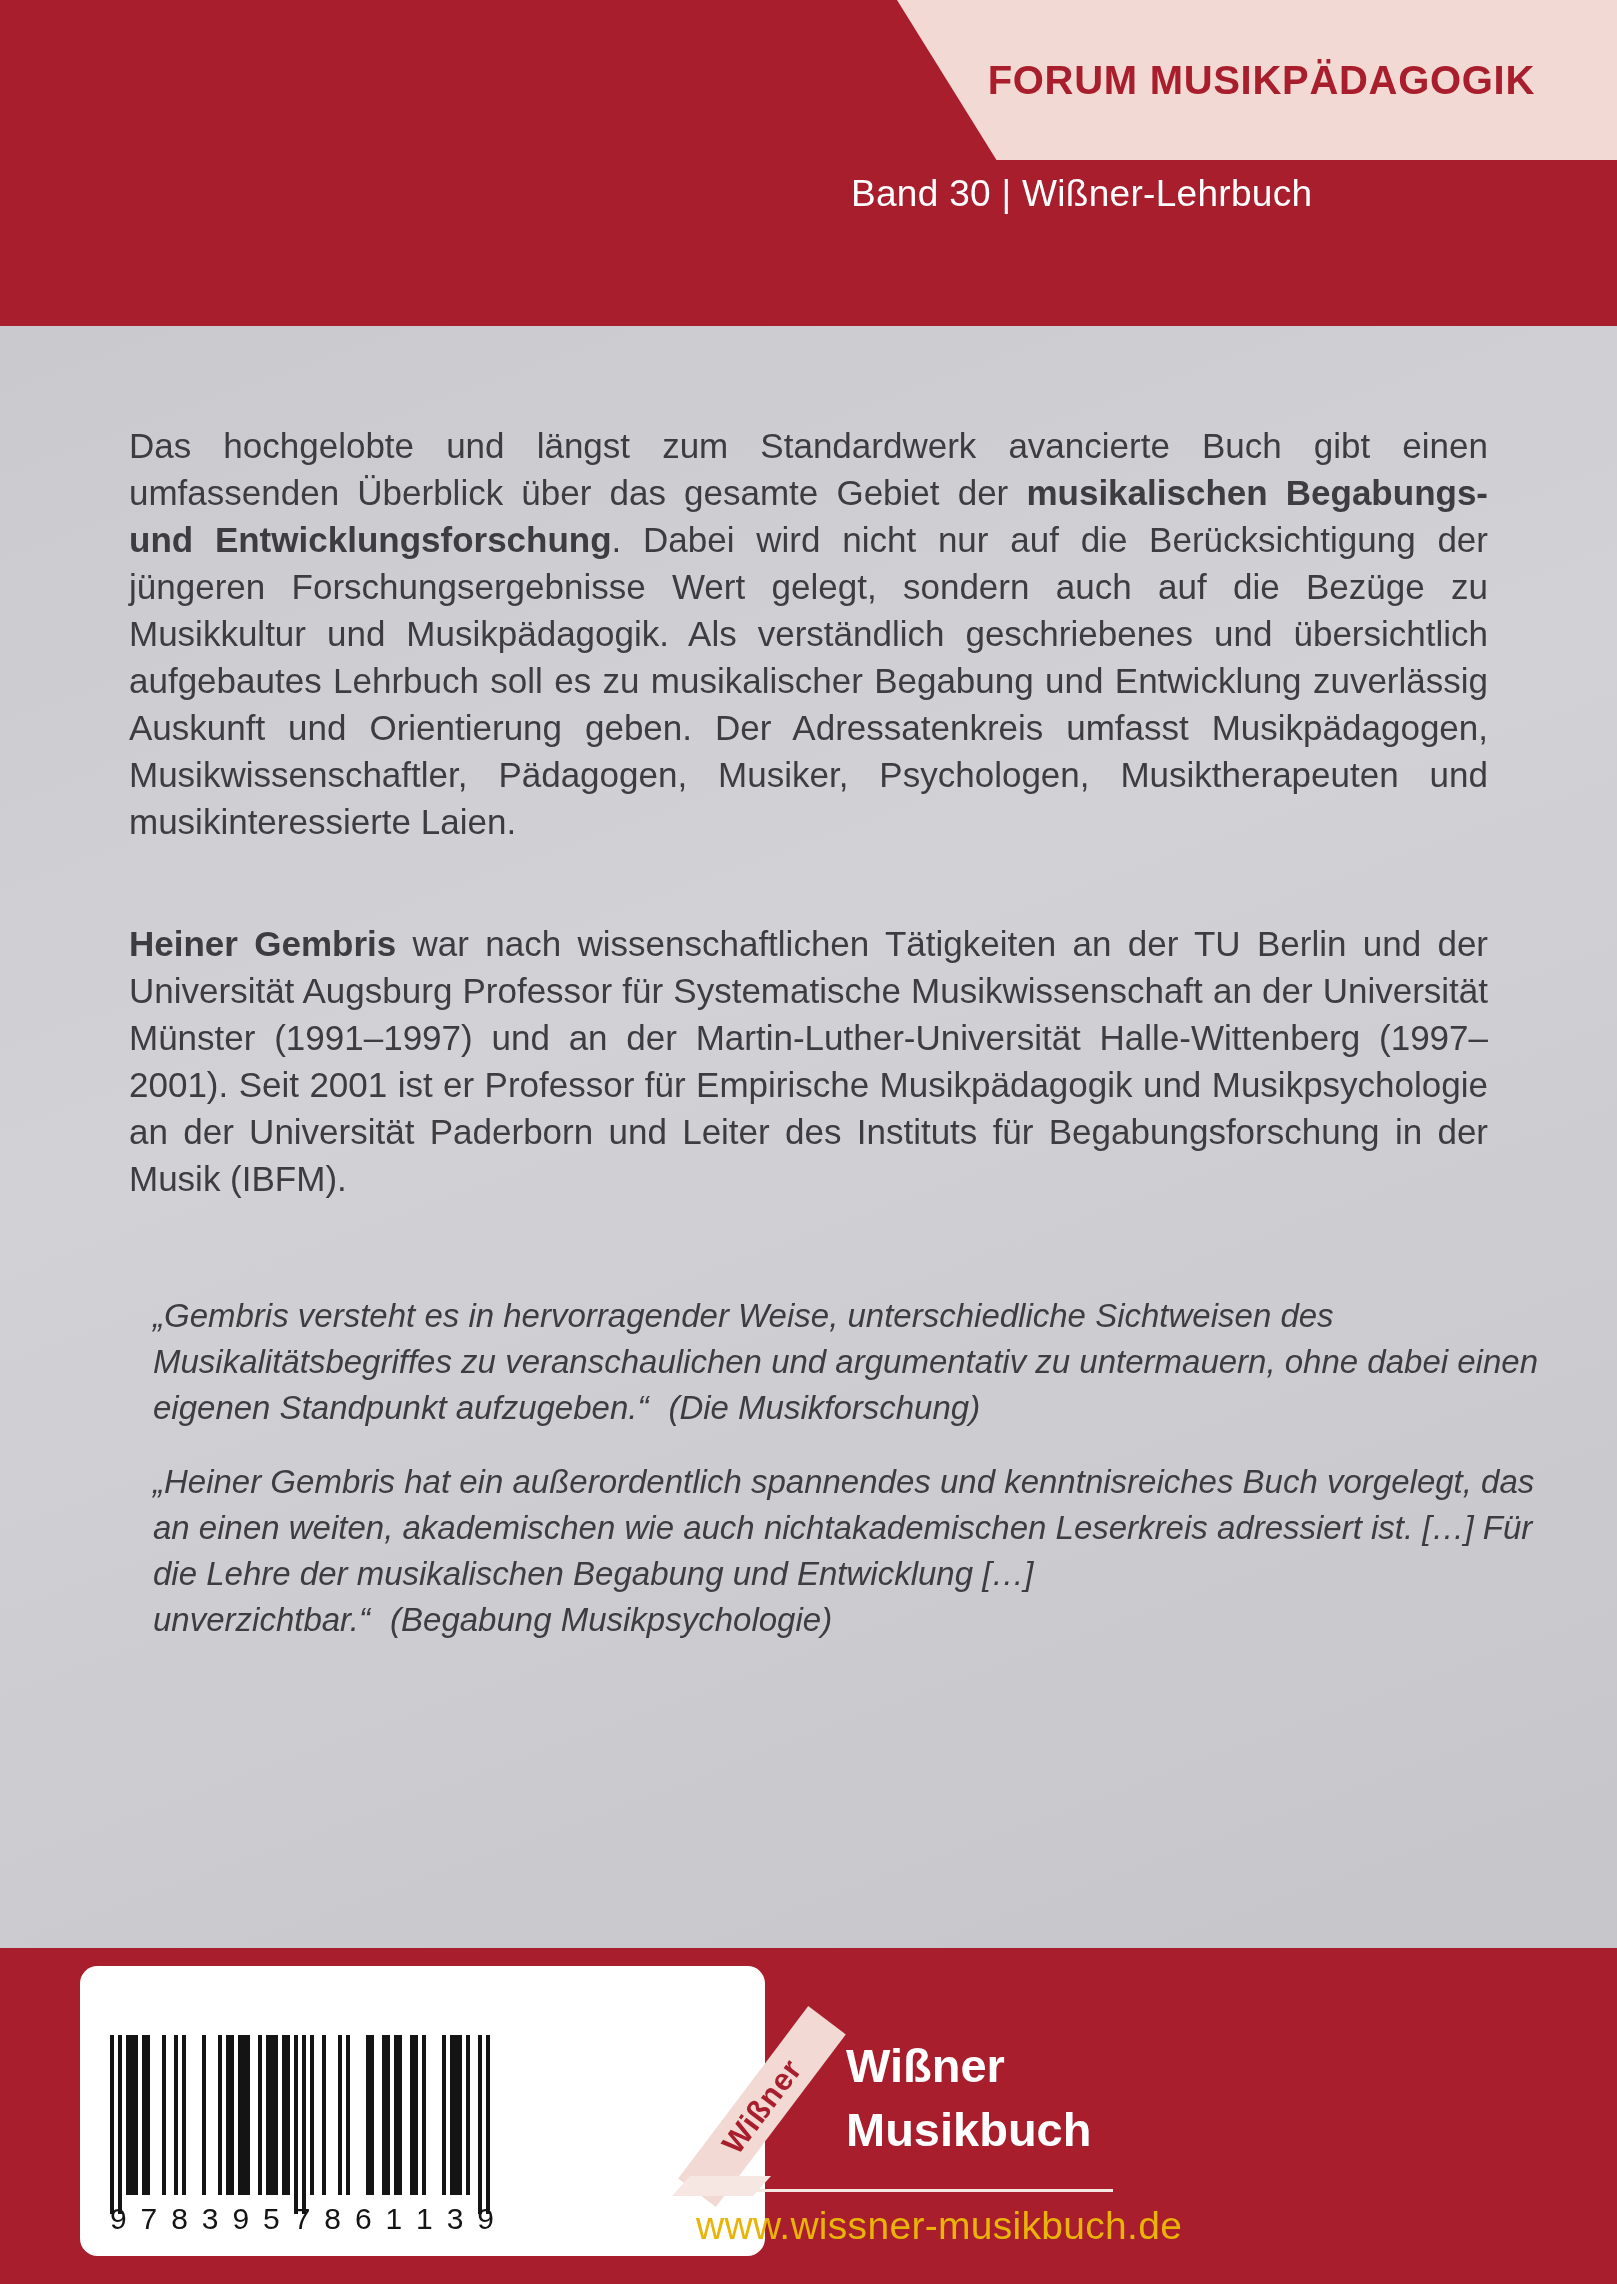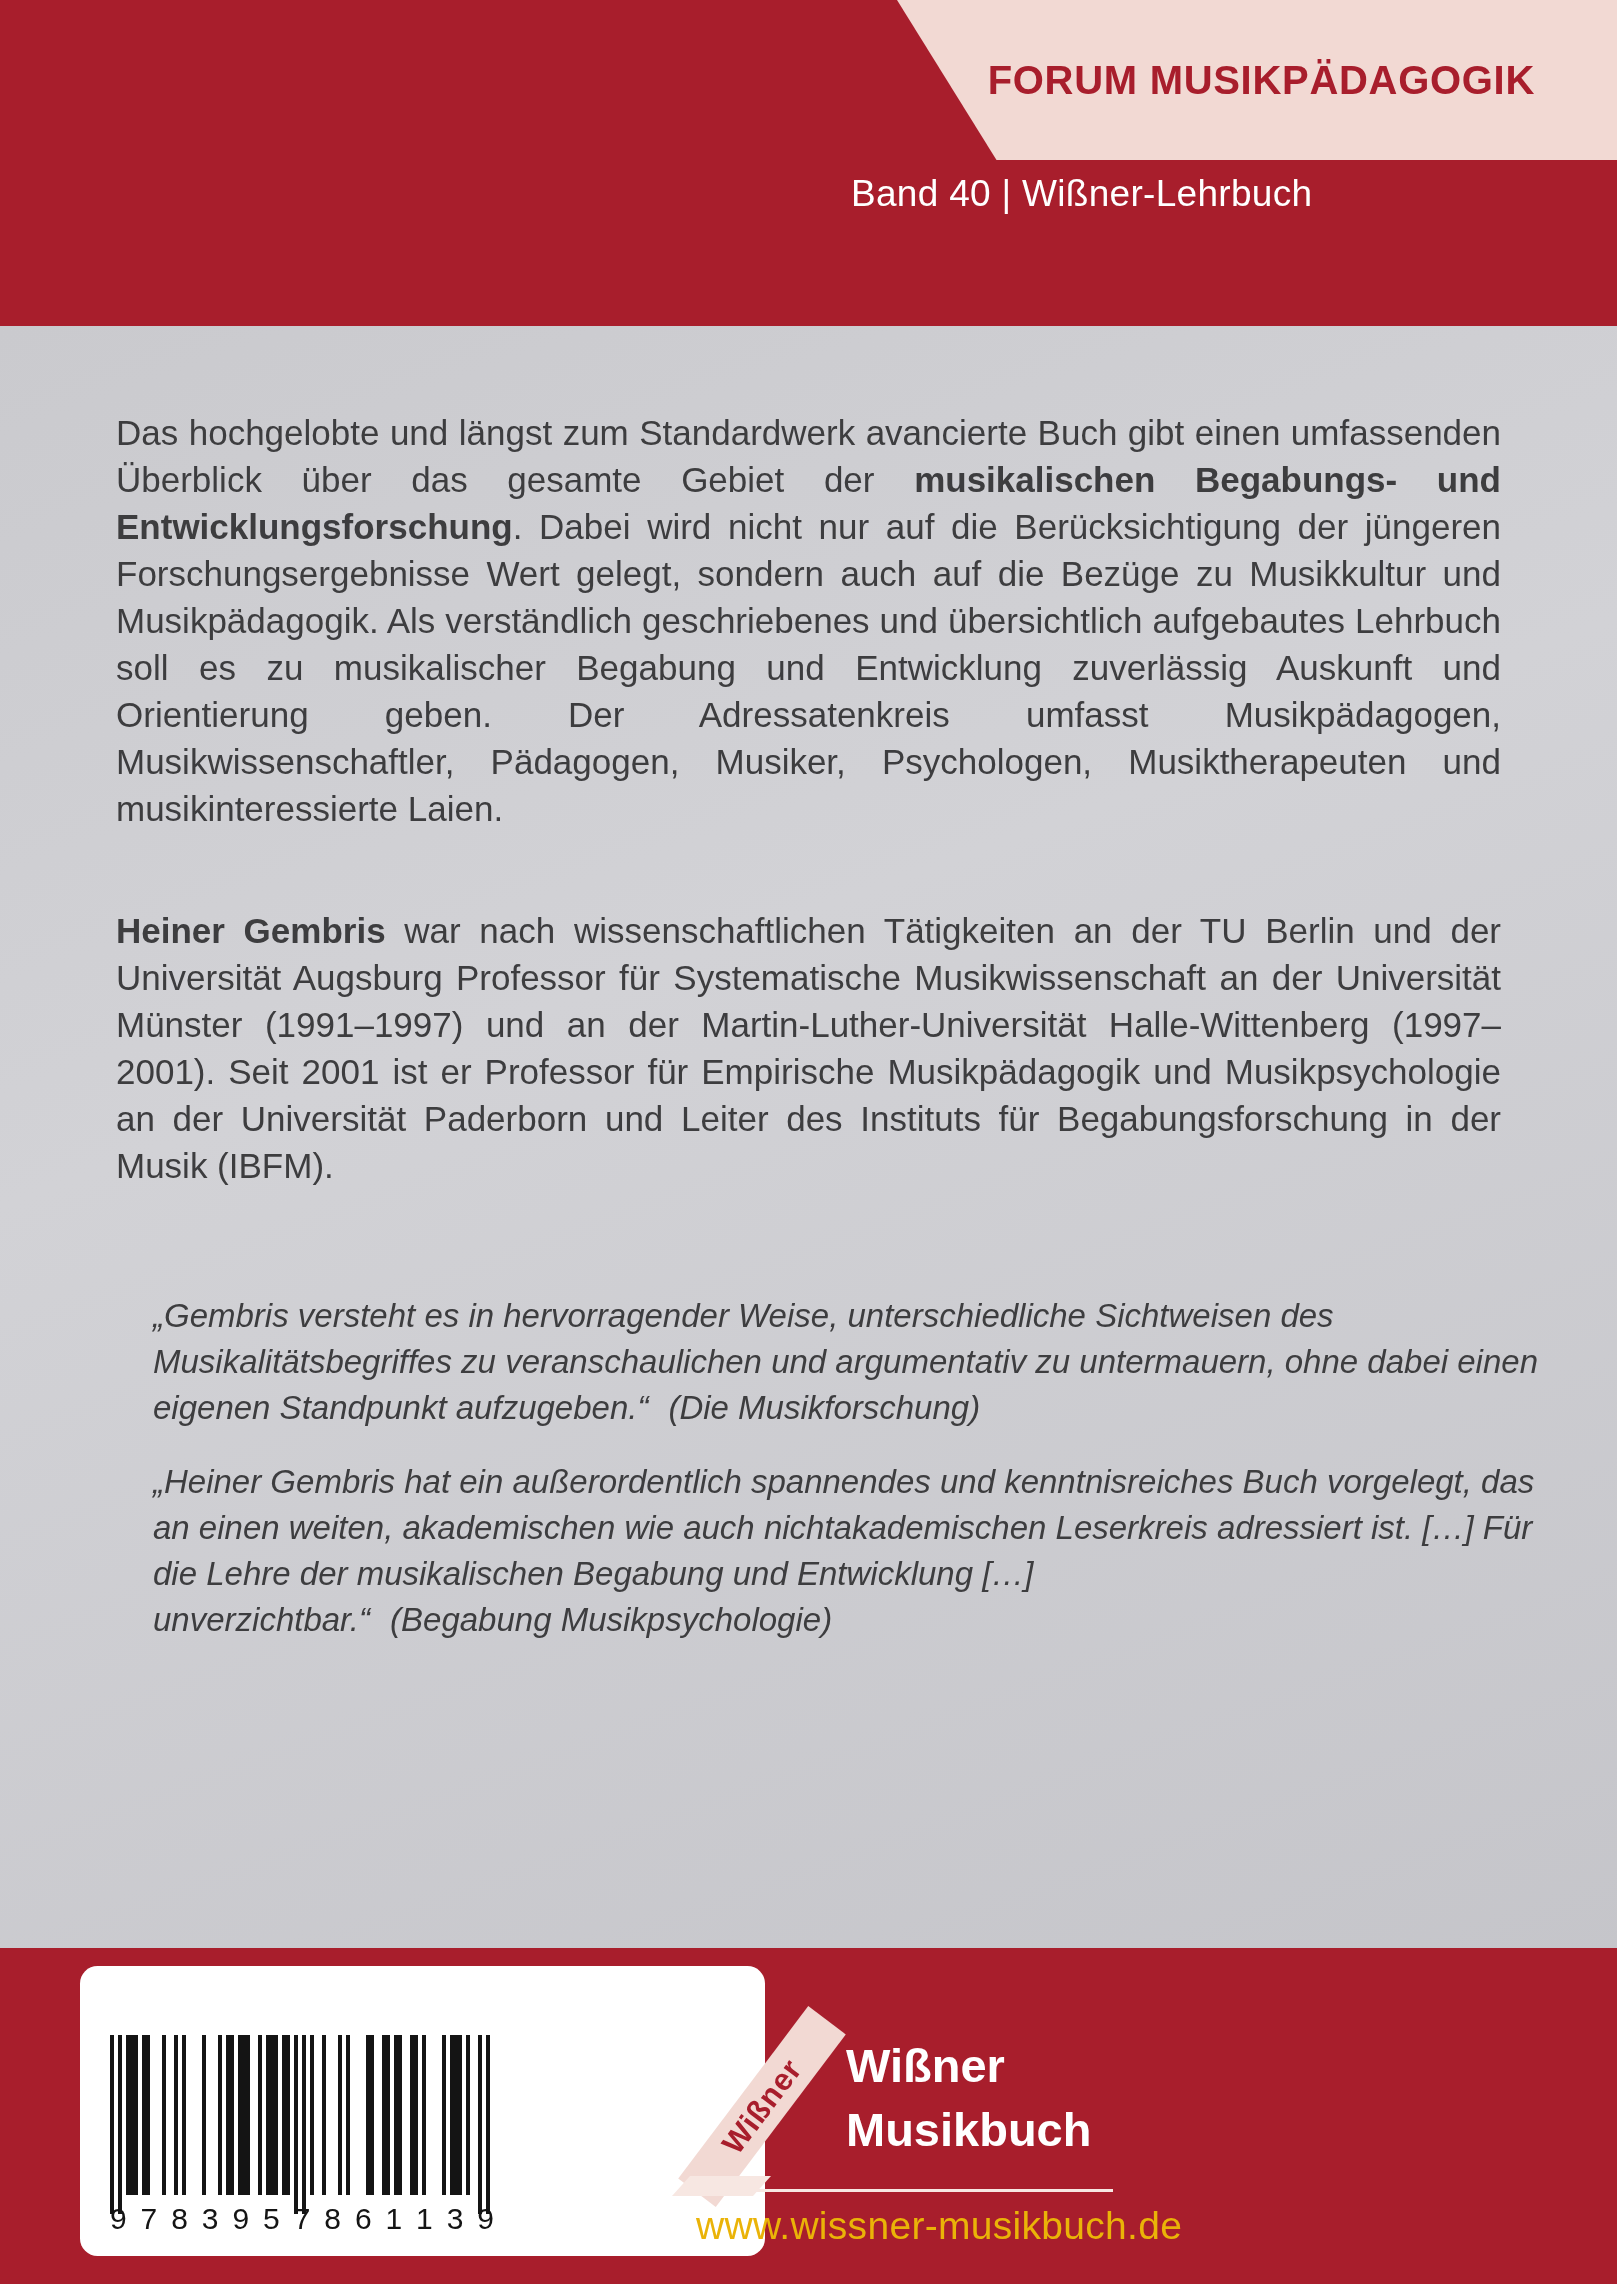--- a/index.html
+++ b/index.html
@@ -22,21 +22,21 @@
     background:var(--pink);
     clip-path:polygon(0 0,100% 0,100% 100%,13.8% 100%);
     display:flex;align-items:center;justify-content:flex-end;
     padding-right:83px;
   }
   .series-title{color:var(--red);font-size:40px;font-weight:700;letter-spacing:0.7px;white-space:nowrap;}
   .band-lines{position:absolute;left:851px;top:164px;color:#ffffff;font-size:37px;line-height:59px;letter-spacing:0.3px;}
 
   
   .textblock{position:absolute;left:113px;width:1391px;color:var(--ink);}
-  .textblock p{margin:3px;font-size:35px;line-height:47px;text-align:justify;hyphens:auto;}
+  .textblock p{margin:16px;font-size:35px;line-height:47px;text-align:justify;hyphens:auto;}
   .blurb{top:406px;}
   .bio{top:904px;}
   .quotes{top:1293px;margin-left:40px;}
   .quotes p{font-style:italic;font-size:33px;line-height:46px;margin:0 0 28px 0;text-align:left;hyphens:auto;}
   .bold-inline{font-weight:700;}
   .quote-source{padding-left:20px;white-space:nowrap;}
 
   
   .footer-band{position:absolute;left:0;bottom:0;width:100%;height:336px;background:var(--red);}
   .isbn-panel{position:absolute;left:80px;top:17.5px;width:685px;height:290px;background:#ffffff;border-radius:17.5px;}
@@ -61,21 +61,21 @@
 </head>
 <body>
 
 <div class="page">
 
   <div class="header-band">
     <div class="series-ribbon">
       <div class="series-title">FORUM MUSIKPÄDAGOGIK</div>
     </div>
     <div class="band-lines">
-      <div>Band 40 | Wißner-Lehrbuch</div>
+      <div>Band 30 | Wißner-Lehrbuch</div>
     </div>
   </div>
 
   <div class="textblock blurb">
     <p><span>Das hochgelobte und längst zum Standardwerk avancierte Buch gibt einen umfassenden Überblick über das gesamte Gebiet der </span><span class="bold-inline">musikalischen Begabungs- und Entwicklungsforschung</span><span>. Dabei wird nicht nur auf die Berücksichtigung der jüngeren Forschungsergebnisse Wert gelegt, sondern auch auf die Bezüge zu Musikkultur und Musikpädagogik. Als verständlich geschriebenes und übersichtlich aufgebautes Lehrbuch soll es zu musikalischer Begabung und Entwicklung zuverlässig Auskunft und Orientierung geben. Der Adressatenkreis umfasst Musikpädagogen, Musikwissenschaftler, Pädagogen, Musiker, Psychologen, Musiktherapeuten und musikinteressierte Laien.</span></p>
   </div>
 
   <div class="textblock bio">
     <p><span class="bold-inline">Heiner Gembris</span><span> war nach wissenschaftlichen Tätigkeiten an der TU Berlin und der Universität Augsburg Professor für Systematische Musikwissenschaft an der Universität Münster (1991–1997) und an der Martin-Luther-Universität Halle-Wittenberg (1997–2001). Seit 2001 ist er Professor für Empirische Musikpädagogik und Musikpsychologie an der Universität Paderborn und Leiter des Instituts für Begabungsforschung in der Musik (IBFM).</span></p>
   </div>

